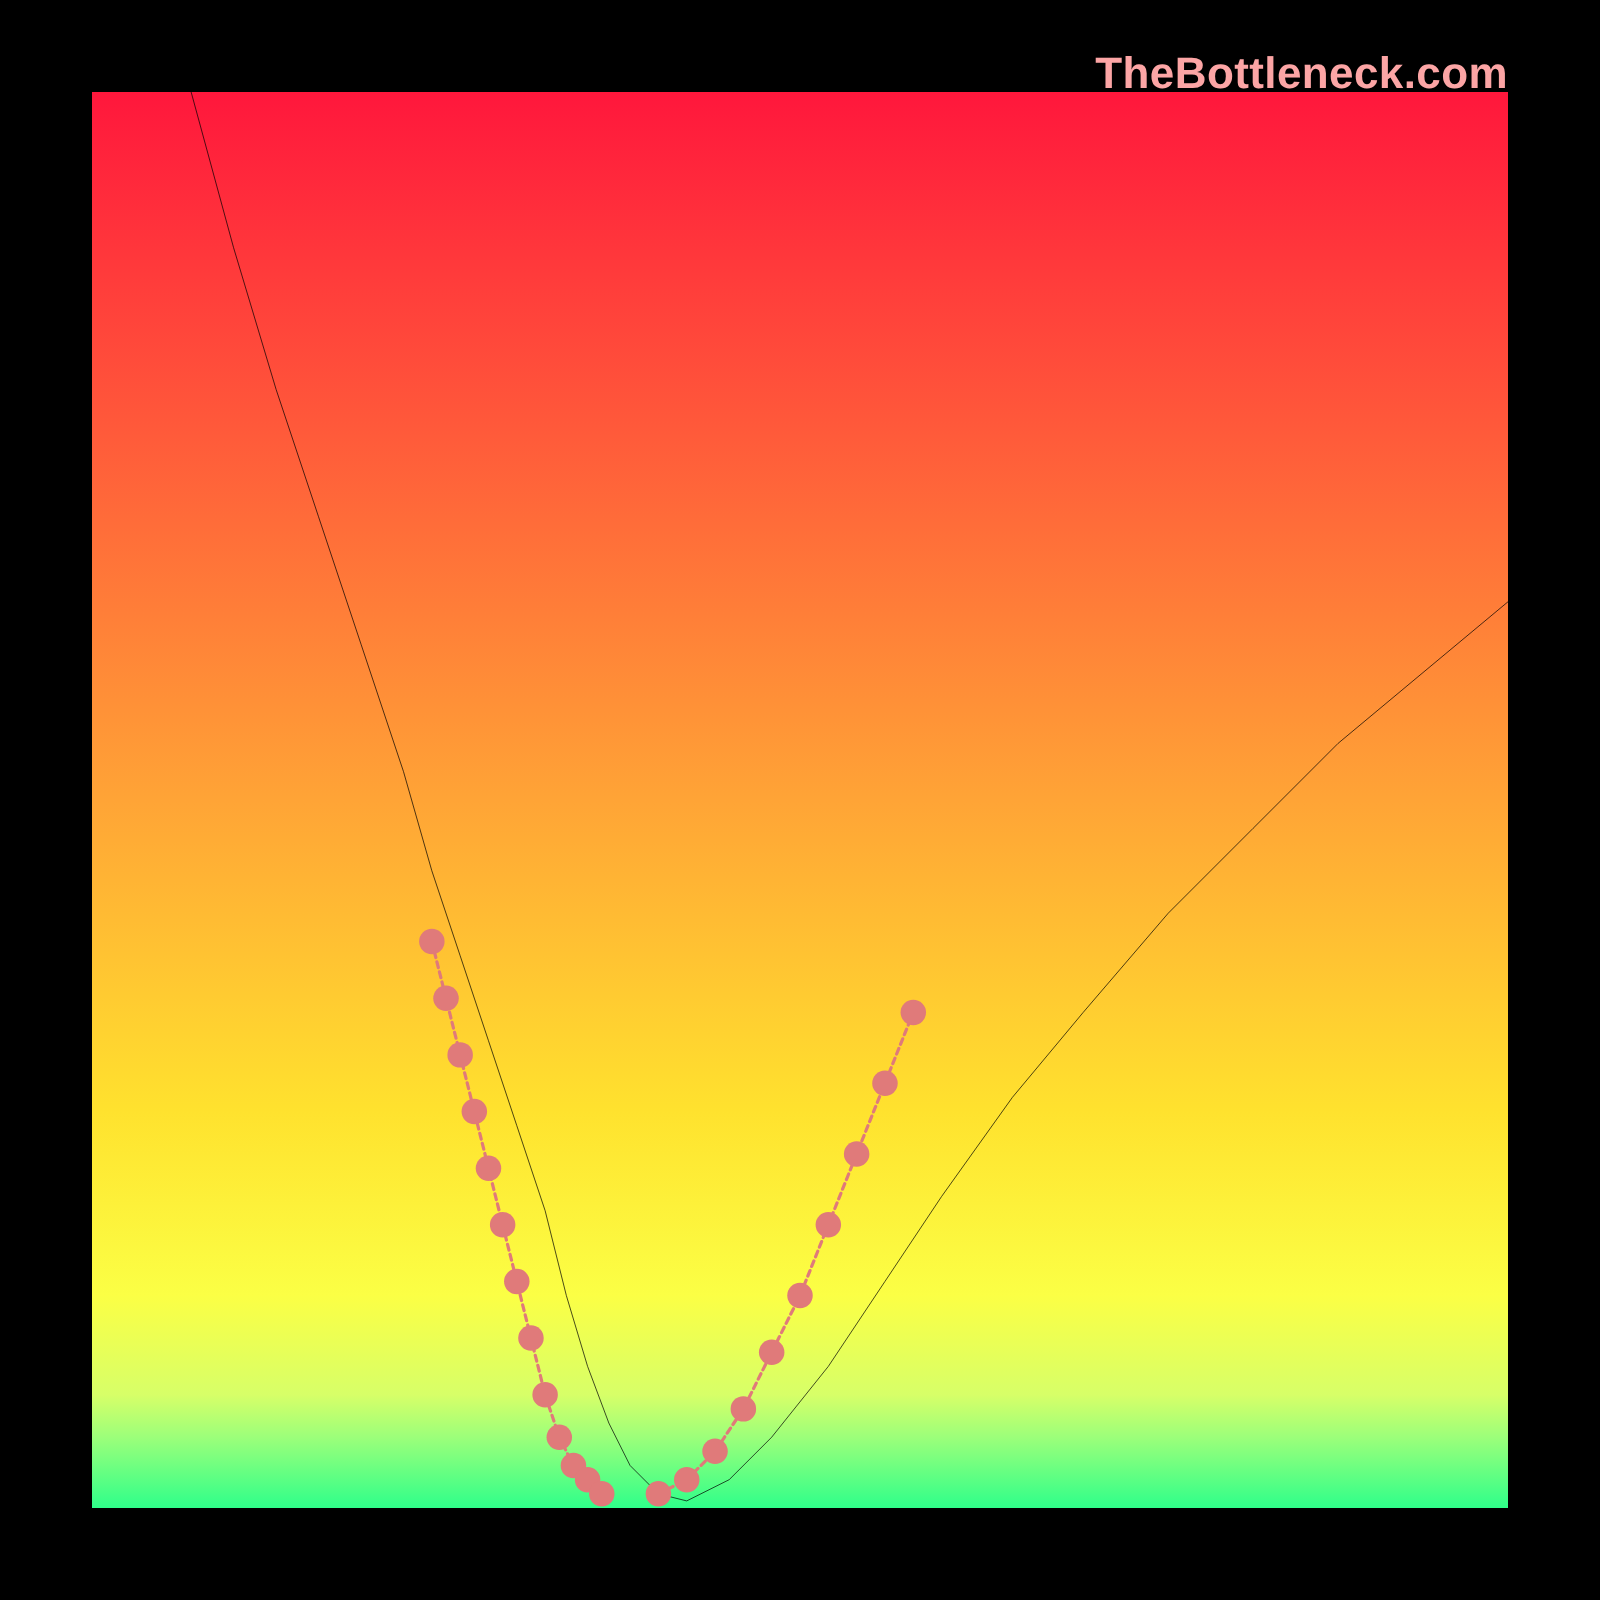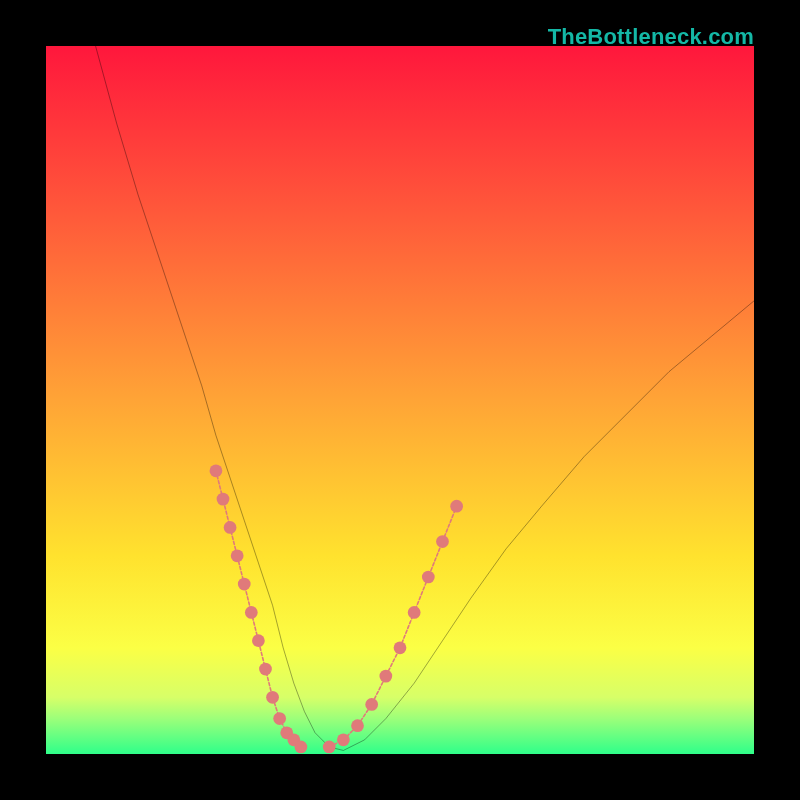--- a/index.html
+++ b/index.html
@@ -35,21 +35,21 @@
       var(--g7) 100%
     );
   }
   .watermark {
     position: absolute;
     top: 24px;
     right: 46px;
     font-family: Arial, Helvetica, sans-serif;
     font-size: 22px;
     font-weight: 600;
-    color: #14b8a6;
+    color: #fca5a5;
     letter-spacing: 0.2px;
     user-select: none;
   }
   svg.curve {
     position: absolute;
     left: 0;
     top: 0;
     width: 708px;
     height: 708px;
     overflow: visible;

